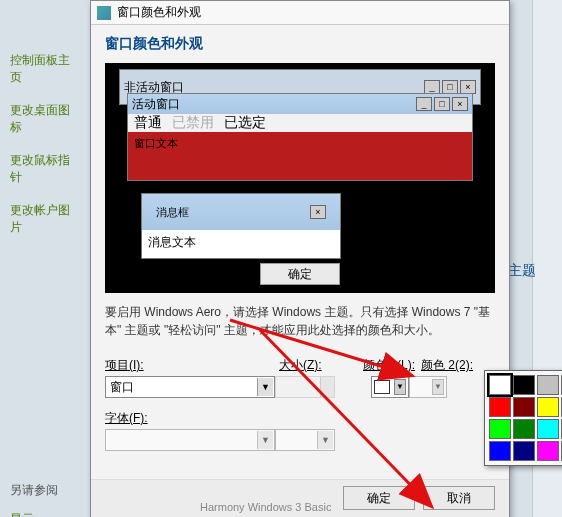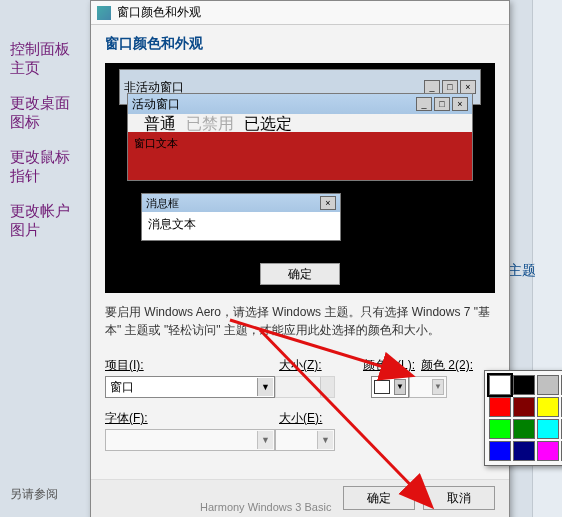--- a/index.html
+++ b/index.html
@@ -1,44 +1,44 @@
 <!DOCTYPE html>
 <html><head>
 <meta charset="utf-8">
 <style>
 * { margin: 0; padding: 0; box-sizing: border-box; font-family: "Microsoft YaHei", SimSun, sans-serif; }
 body { width: 562px; height: 517px; background: #d8e0e8; overflow: hidden; position: relative; }
 
 
 .left-panel { position: absolute; left: 0; top: 0; width: 90px; height: 100%; padding: 40px 10px 0 10px; }
-.left-link { color: #701a75; font-size: 15px; margin-bottom: 16px; cursor: pointer; }
+.left-link { color: #4d7c0f; font-size: 12px; margin-bottom: 16px; cursor: pointer; margin-top: 12px; }
 .left-sep { height: 230px; }
 .left-section-title { font-size: 12px; color: #555; margin-bottom: 12px; }
 
 
 .dialog { position: absolute; left: 90px; top: 0; width: 420px; background: #f3f3f3; border: 1px solid #888; box-shadow: 2px 2px 6px rgba(0,0,0,0.3); }
 .dialog-title { height: 24px; background: #f8f8f8; border-bottom: 1px solid #ccc; display: flex; align-items: center; padding: 0 6px; font-size: 12px; }
 .dialog-title .icon { width: 14px; height: 14px; background: linear-gradient(135deg,#4aa,#48a); margin-right: 6px; }
 .dialog-body { padding: 10px 14px 16px 14px; }
 .section-heading { font-size: 14px; font-weight: bold; color: #0a4a8a; margin-bottom: 10px; }
 
 
 .preview { background: #000; padding: 8px; height: 230px; position: relative; }
 .win-inactive { position: absolute; left: 14px; top: 6px; right: 14px; height: 36px; background: #c9d7e5; border: 1px solid #7a7a7a; display: flex; align-items: center; padding: 0 4px; font-size: 12px; }
 .win-inactive .title { flex: 1; }
 .sysbtns { display: flex; gap: 2px; }
 .sysbtn { width: 16px; height: 14px; background: #d0d0d0; border: 1px solid #666; font-size: 9px; line-height: 12px; text-align: center; }
 
 .win-active { position: absolute; left: 22px; top: 30px; right: 22px; background: #b91c1c; border: 1px solid #7a7a7a; }
 .win-active-title { height: 20px; background: linear-gradient(#b9d3ed,#a8c6e4); display: flex; align-items: center; padding: 0 4px; font-size: 12px; }
 .win-active-title .title { flex: 1; }
-.win-menu { height: 18px; background: #f2f2f2; display: flex; align-items: flex-start; gap: 10px; padding: 0 16px; font-size: 16px; }
+.win-menu { height: 18px; background: #f2f2f2; display: flex; align-items: flex-start; gap: 10px; padding: 0 6px; font-size: 14px; }
 .win-body { height: 48px; padding: 4px 6px; font-size: 11px; }
 .msgbox { position: absolute; left: 36px; top: 130px; width: 200px; background: #fff; border: 1px solid #7a7a7a; }
-.msgbox-title { height: 18px; background: linear-gradient(#b9d3ed,#a8c6e4); display: flex; align-items: center; padding: 0 4px; font-size: 11px; }
+.msgbox-title { height: 36px; background: linear-gradient(#b9d3ed,#a8c6e4); display: flex; align-items: center; padding: 0 14px; font-size: 11px; }
 .msgbox-title .title { flex: 1; }
 .msgbox-body { padding: 4px 6px; font-size: 12px; height: 28px; }
 .preview-ok { position: absolute; left: 50%; transform: translateX(-50%); bottom: 8px; width: 80px; height: 22px; background: #eaeaea; border: 1px solid #999; font-size: 12px; }
 
 
 .help-text { font-size: 12px; color: #333; margin: 10px 0 18px 0; line-height: 1.5; }
 
 
 .ctrl-labels { display: flex; font-size: 12px; }
 .ctrl-labels > div { padding-bottom: 2px; text-decoration: underline; }
@@ -152,21 +152,20 @@
         <span class="color-swatch"></span>
         <span class="arrow">▼</span>
       </div>
       <div class="color-combo disabled">
         <span class="arrow">▼</span>
       </div>
     </div>
 
     <div class="ctrl-labels">
       <div style="width:174px">字体(F):</div>
-      <div style="width:70px">大小(E):</div>
     </div>
     <div class="ctrl-row">
       <div class="combo disabled" style="width:170px">
         <span class="arrow">▼</span>
       </div>
       <div class="combo disabled" style="width:60px">
         <span class="arrow">▼</span>
       </div>
     </div>
   </div>

